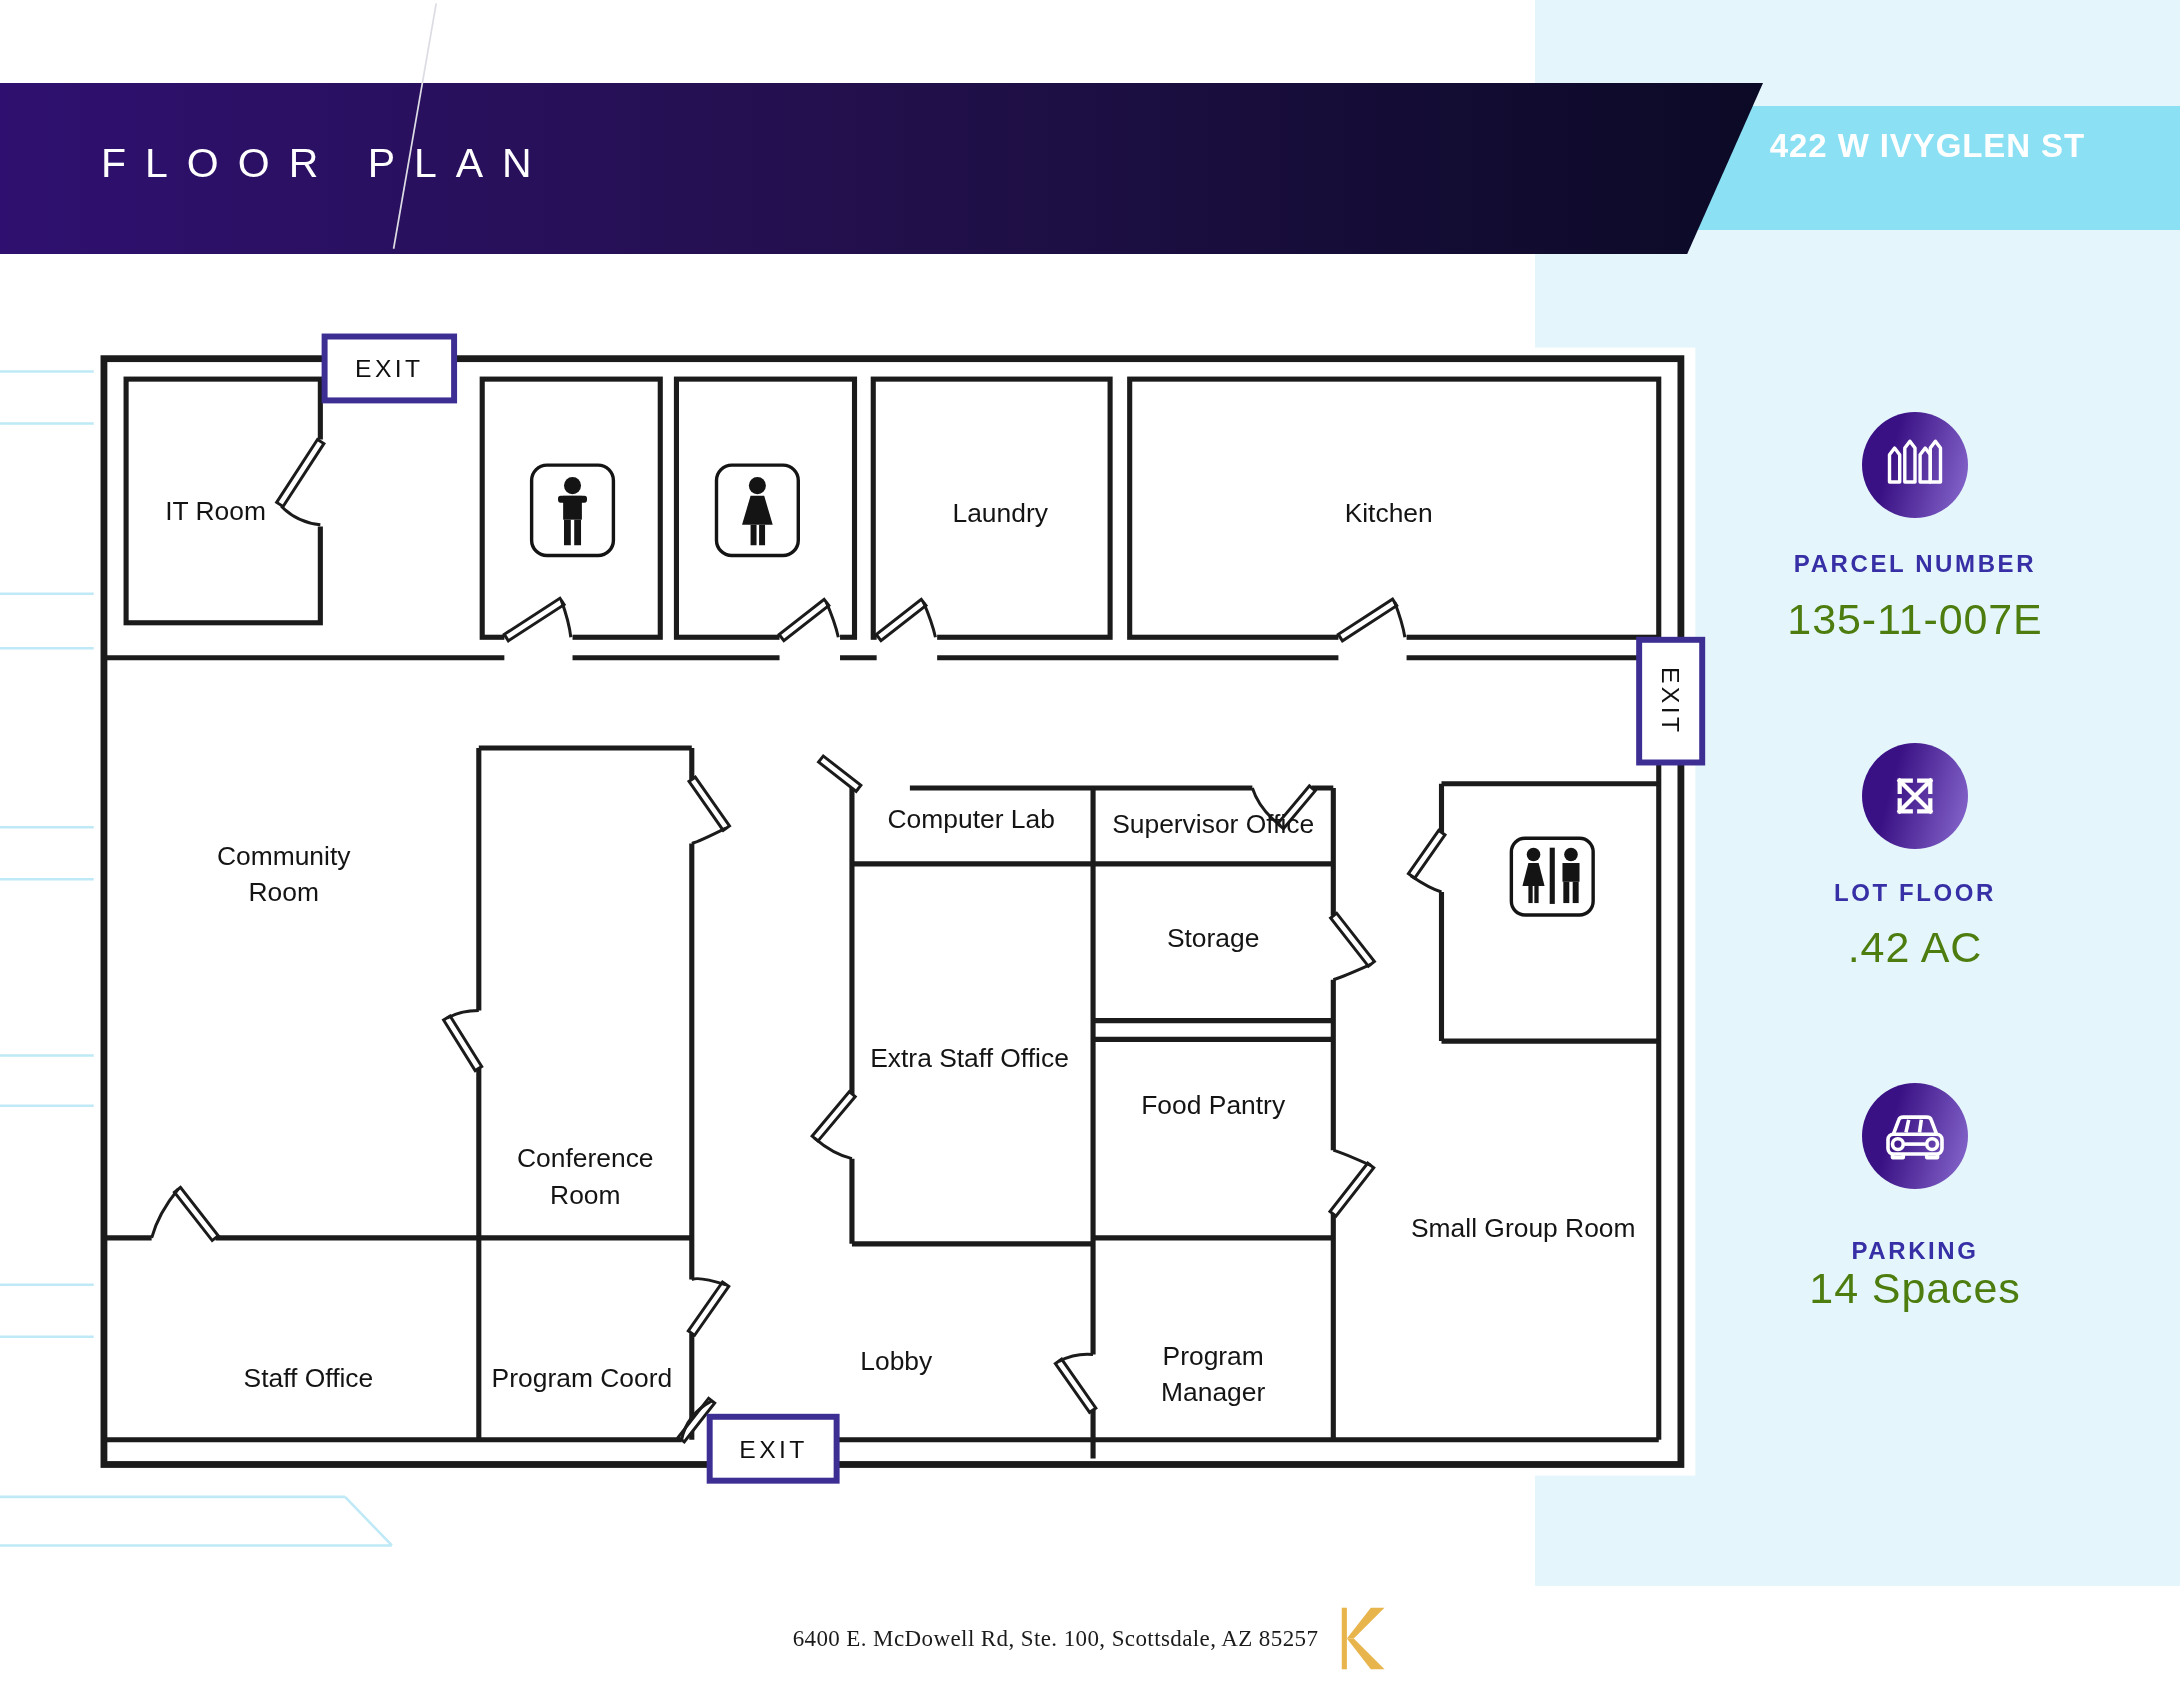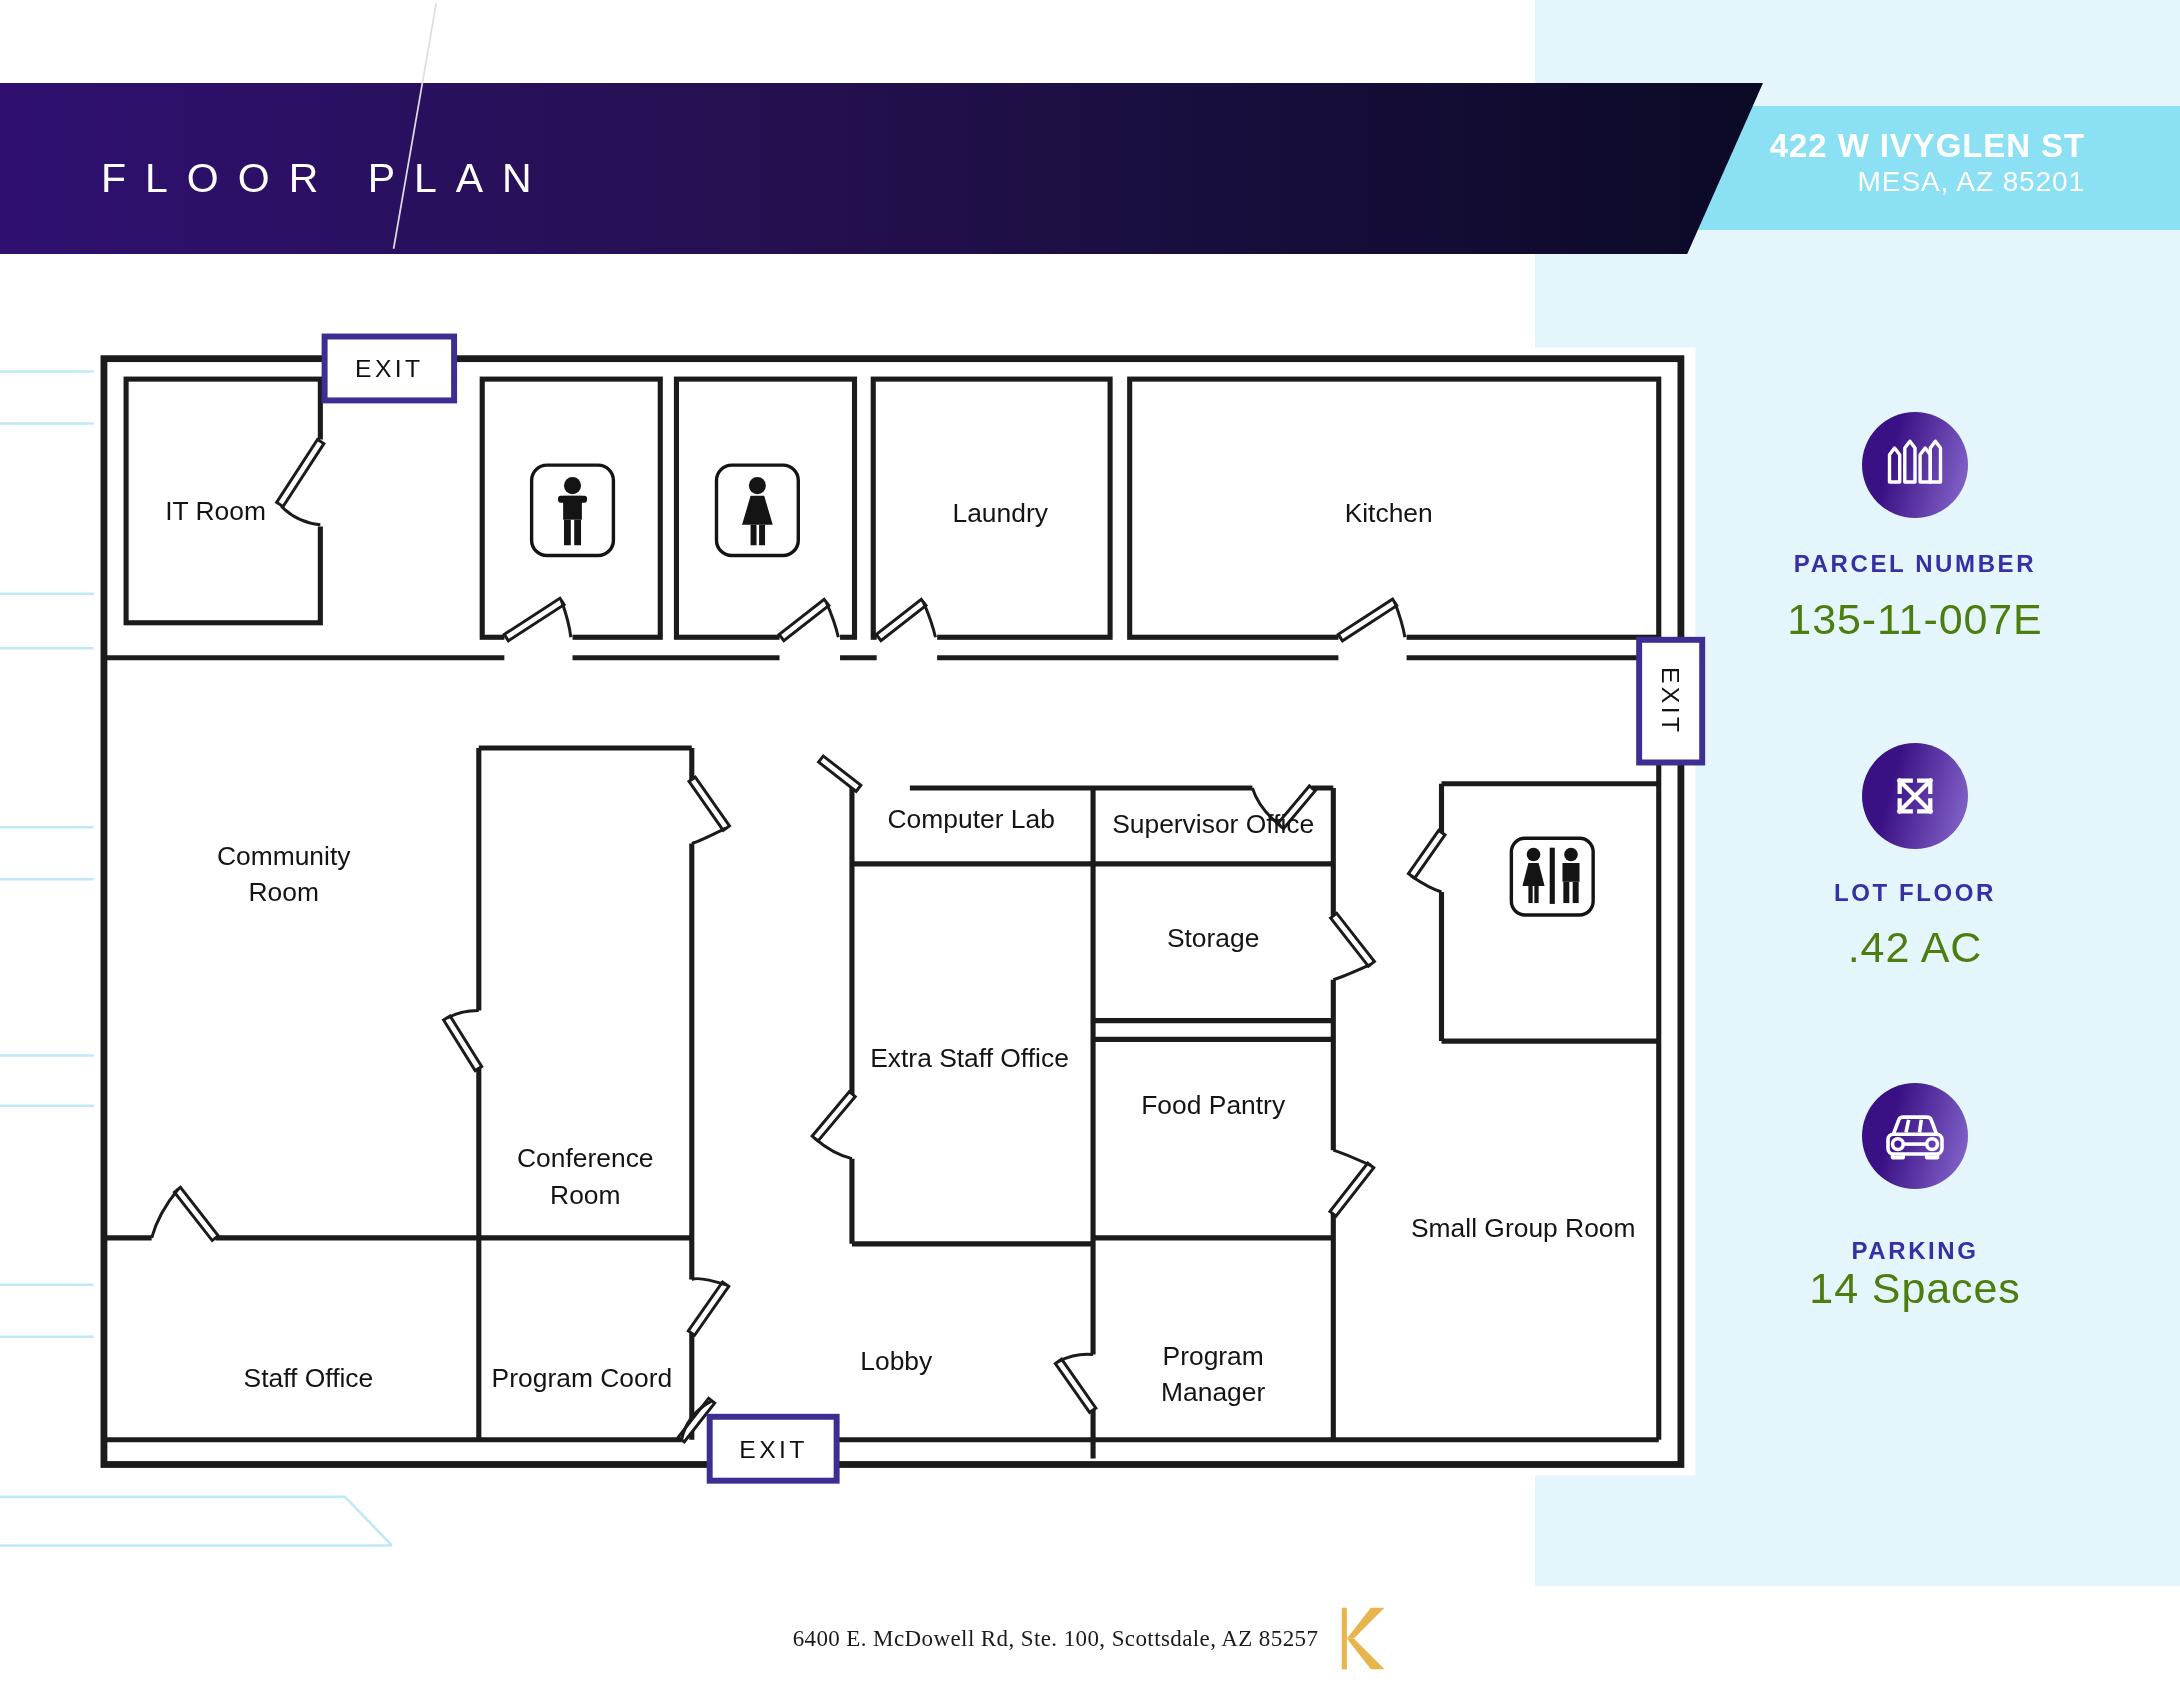--- a/index.html
+++ b/index.html
@@ -6,21 +6,21 @@
   .page{position:relative;width:2181px;height:1686px;background:#ffffff;
         font-family:"Liberation Sans",sans-serif;overflow:hidden;}
 
   
   .right-col{position:absolute;left:1535px;top:0;width:646px;height:1586px;background:#E4F6FB;}
 
   
   .header-band{position:absolute;left:0;top:83px;width:1763px;height:171px;
       background:linear-gradient(90deg,#2f1070 0%,#24104f 45%,#0b0a26 100%);
       clip-path:polygon(0 0,100% 0,95.7% 100%,0 100%);z-index:3;}
-  .hero-title{position:absolute;left:101px;top:93px;height:171px;line-height:171px;
+  .hero-title{position:absolute;left:101px;top:78px;height:171px;line-height:171px;
       color:#ffffff;font-size:41px;letter-spacing:19px;font-weight:400;z-index:4;white-space:nowrap;}
   .addr-band{position:absolute;left:1618px;top:106px;width:562px;height:124px;background:#8BE0F4;
       z-index:2;text-align:right;box-sizing:border-box;padding:21px 95px 0 0;color:#fff;}
   .addr1{font-size:33px;font-weight:700;letter-spacing:0.9px;line-height:37px;}
   .addr2{font-size:28px;font-weight:300;letter-spacing:0.9px;line-height:36px;}
 
   
   .info-circle{position:absolute;width:106px;height:106px;border-radius:50%;
       background:linear-gradient(105deg,#3A1184 30%,#8A6BD0 100%);
       display:flex;align-items:center;justify-content:center;z-index:5;}
@@ -44,21 +44,20 @@
 
 <div class="page">
 
   <div class="right-col"></div>
 
   <div class="header-band"></div>
   <div class="hero-title">FLOOR PLAN</div>
 
   <div class="addr-band">
     <div class="addr1">422 W IVYGLEN ST</div>
-    <div class="addr2">MESA, AZ 85201</div>
   </div>
 
   <div class="info-circle" style="left:1862px;top:412px;">
     <svg width="68" height="68" viewBox="0 0 80 80">
       <g stroke="#ffffff" stroke-width="4" fill="none" stroke-linejoin="round">
         <path d="M10,28 l6,-8 l6,8 V60 H10 Z"></path>
         <path d="M28,20 l6,-8 l6,8 V60 H28 Z"></path>
         <path d="M46,28 l6,-8 l6,8 V60 H46 Z"></path>
         <path d="M64,20 l6,-8 l6,8 V60 H64 Z" transform="translate(-6,0)"></path>
       </g>

